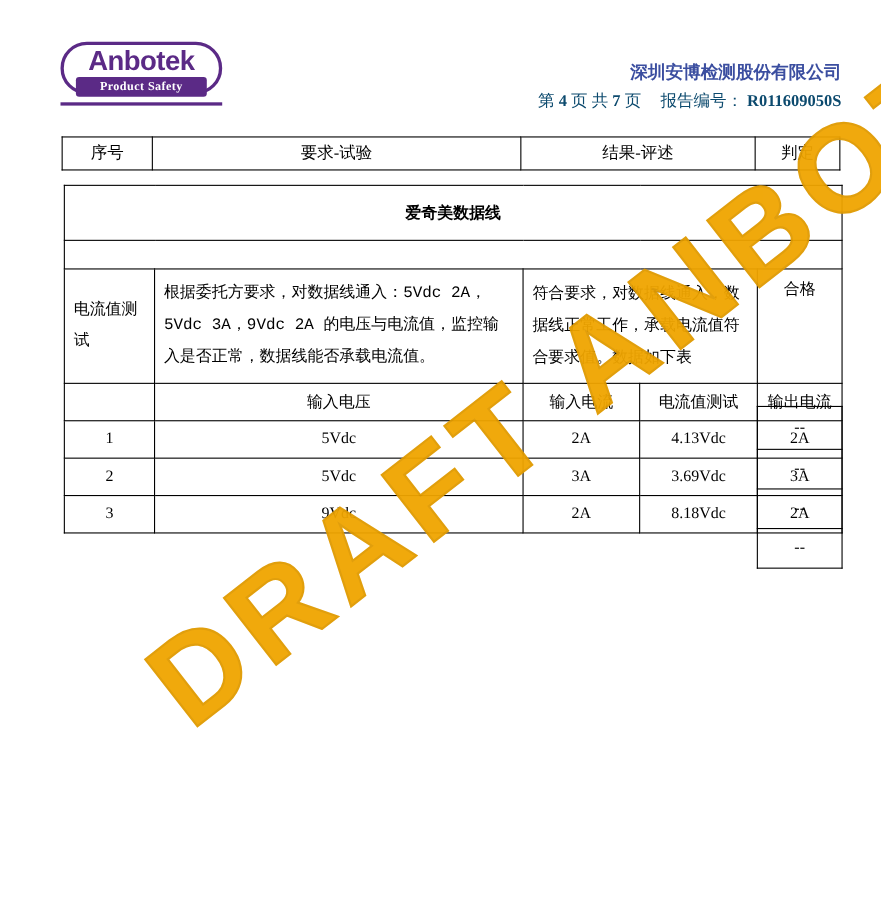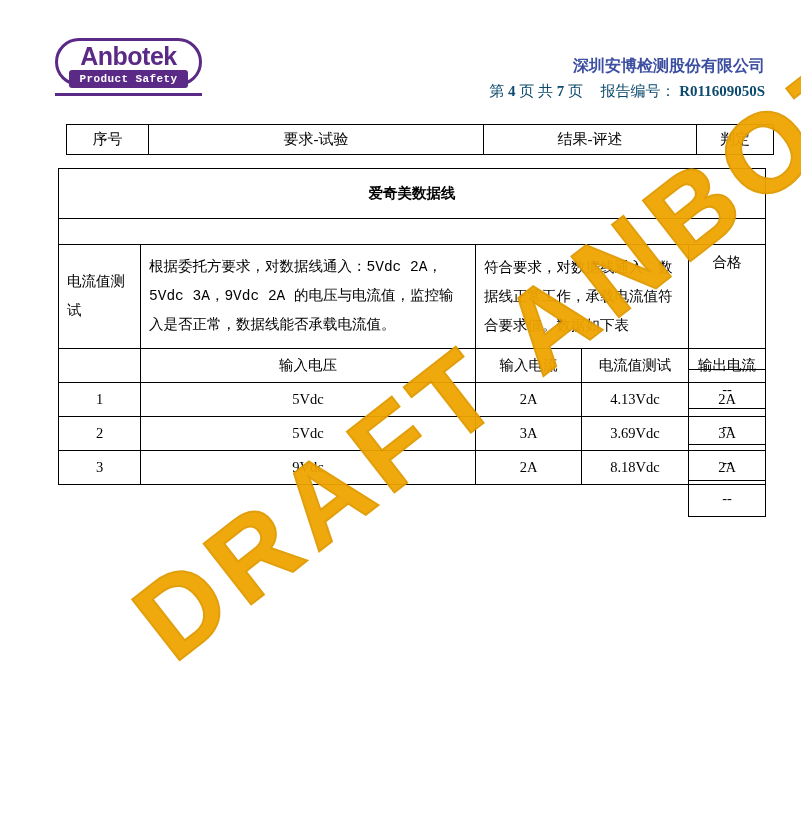--- a/index.html
+++ b/index.html
@@ -70,21 +70,21 @@
     border-radius: 3px;
   }
   .logo-sub {
     position: absolute;
     left: 14px;
     top: 32px;
     width: 119px;
     height: 18px;
     line-height: 18px;
     text-align: center;
-    font-family: Liberation Mono, monospace;
+    font-family: Liberation Serif, serif;
     font-weight: bold;
     font-size: 11px;
     color: #ffffff;
     letter-spacing: 0.4px;
   }
   .logo-underline {
     position: absolute;
     left: 0;
     top: 55px;
     width: 147px;
@@ -128,21 +128,21 @@
     border: 1px solid #000000;
     font-size: 14.5px;
     padding: 4px 6px;
     vertical-align: middle;
     text-align: center;
     box-sizing: border-box;
   }
 
   
   #head-table {
-    left: 66px;
+    left: 56px;
     top: 124px;
     width: 707px;
   }
   #head-table td {
     height: 30px;
     font-size: 15px;
   }
 
   
   #body-table {

